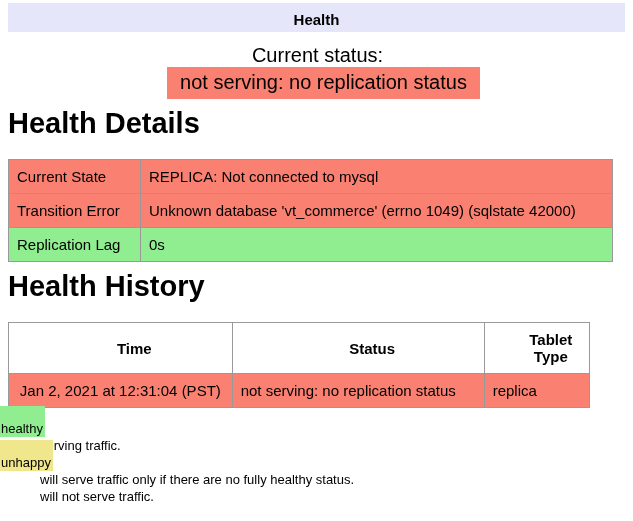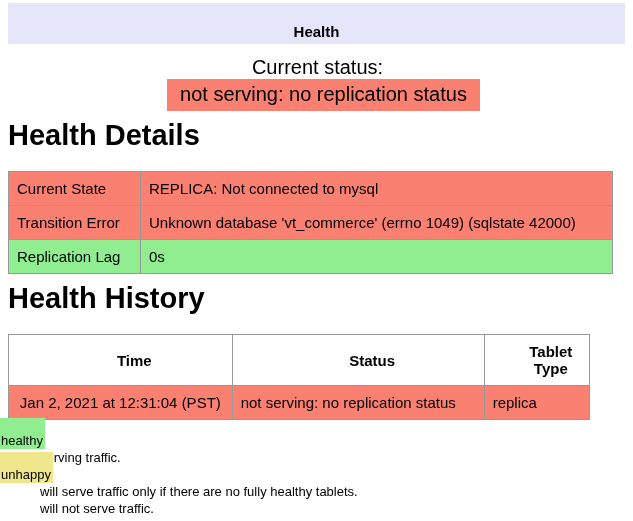--- a/index.html
+++ b/index.html
@@ -10,21 +10,21 @@
     color: #000000;
     font-family: "Liberation Sans", sans-serif;
     overflow: hidden;
   }
   .title-bar {
     margin: 3px 8px 0 8px;
     background: var(--header_bar);
     text-align: center;
     font-weight: bold;
     font-size: 15px;
-    padding: 20px 0 4px 0;
+    padding: 8px 0 4px 0;
   }
   .status-line {
     margin: 12px 0 0 2px;
     font-size: 20px;
     display: flex;
     align-items: center;
     flex-direction: column;
   }
   .status-badge {
     display: inline-block;
@@ -122,15 +122,15 @@
 </table>
 
 <dl class="legend">
   <dt>
     <span class="state-healthy">healthy</span>
   </dt>
   <dd>serving traffic.</dd>
   <dt>
     <span class="state-unhappy">unhappy</span>
   </dt>
-  <dd>will serve traffic only if there are no fully healthy tablets.</dd>
+  <dd>will serve traffic only if there are no fully healthy status.</dd>
   <dd>will not serve traffic.</dd>
 </dl>
 
 </body></html>

